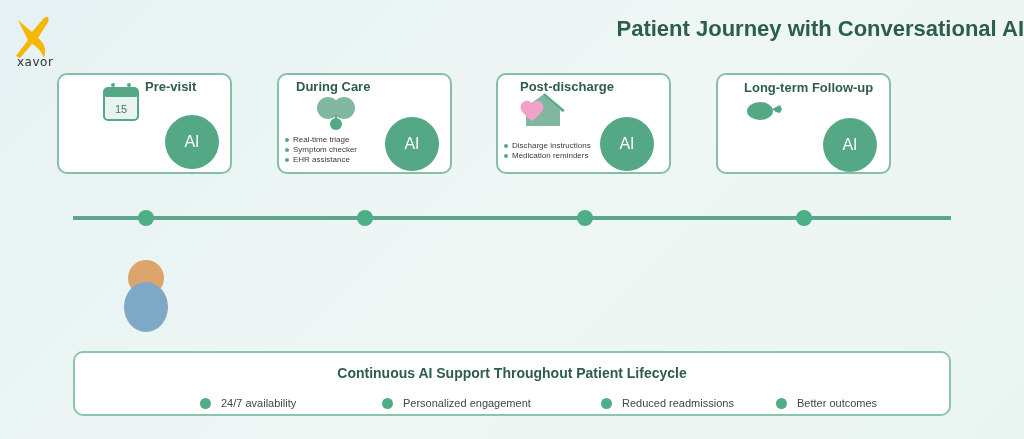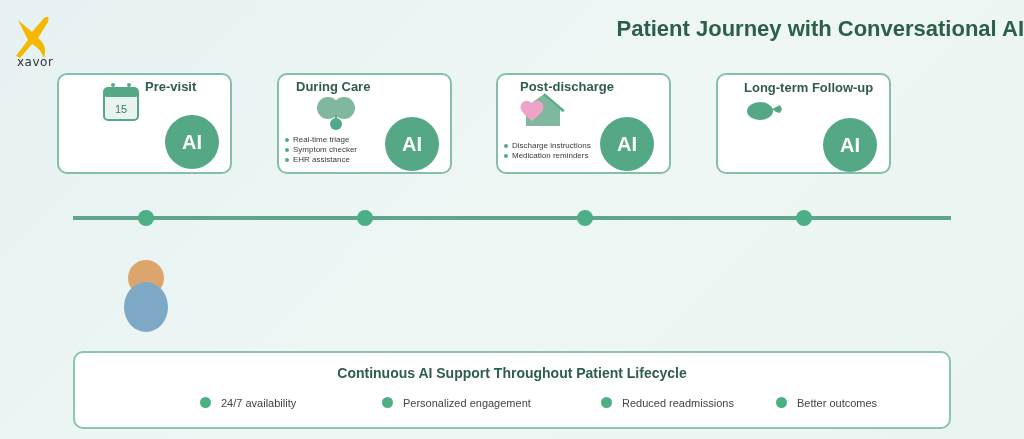--- a/index.html
+++ b/index.html
@@ -6,32 +6,32 @@
   body {
     width:1024px; height:439px; overflow:hidden; position:relative;
     background: linear-gradient(135deg, #e6f1f3 0%, #eef7f4 50%, #eaf4f1 100%);
     font-family: "Liberation Sans", sans-serif;
   }
   .logo { position:absolute; left:14px; top:14px; width:40px; height:50px; }
   .logo-text { position:absolute; left:17px; top:55px; font-size:12px; color:#333; letter-spacing:0.5px; font-family:"DejaVu Sans", sans-serif;text-align:center; }
   .title { position:absolute; left:0; width:1024px; top:16px; text-align:right; font-size:22px; font-weight:bold; color:#2d5e49; }
   .card { position:absolute; top:73px; width:175px; height:101px; background:#fff; border:2px solid #86bfa7; border-radius:10px; box-sizing:border-box; }
   .card-title { position:absolute; font-size:13px; font-weight:bold; color:#2f5d4b; white-space:nowrap; }
-  .ai { position:absolute; width:54px; height:54px; border-radius:50%; background:#55a886; color:#fff; font-weight:bold; font-size:20px; display:flex; align-items:center; justify-content:center; }
+  .ai { position:absolute; width:54px; height:54px; border-radius:50%; background:#55a886; color:#fff; font-weight:normal; font-size:16px; display:flex; align-items:center; justify-content:center; }
   .bullets { position:absolute; left:6px; margin:0; padding:0; list-style:none; font-size:8px; color:#3a3a3a; line-height:10px; }
   .bullets li { position:relative; padding-left:8px; white-space:nowrap; }
   .bullets li::before { content:""; position:absolute; left:0; top:3px; width:4px; height:4px; border-radius:50%; background:#55a886; }
   .icon { position:absolute; }
   .timeline { position:absolute; left:73px; top:216px; width:878px; height:4px; background:#5ea58a; }
   .node { position:absolute; top:210px; width:16px; height:16px; border-radius:50%; background:#4caf86; }
   .patient-head { position:absolute; left:128px; top:260px; width:36px; height:36px; border-radius:50%; background:#dca56e; }
   .patient-body { position:absolute; left:124px; top:282px; width:44px; height:50px; border-radius:50%; background:#7ea9c6; }
-  .bottom-box { position:absolute; left:73px; top:351px; width:878px; height:78px; background:#fff; border:2px solid #8cc4ae; border-radius:10px; box-sizing:border-box; }
+  .bottom-box { position:absolute; left:73px; top:351px; width:878px; height:65px; background:#fff; border:2px solid #8cc4ae; border-radius:10px; box-sizing:border-box; }
   .bottom-title { position:absolute; left:0; width:100%; top:12px; text-align:center; font-size:14px; font-weight:bold; color:#2f5d4b; }
-  .benefit { position:absolute; top:44px; display:flex; align-items:flex-start; font-size:11px; color:#444; white-space:nowrap; }
+  .benefit { position:absolute; top:44px; display:flex; align-items:flex-end; font-size:11px; color:#444; white-space:nowrap; }
   .benefit .dot { width:11px; height:11px; border-radius:50%; background:#4caf86; margin-right:10px; }
 </style>
 </head>
 <body>
 
 <svg class="logo" viewBox="0 0 40 50">
   <path d="M4 6 L18 18 L30 4 Q36 0 34 8 L24 24 Q34 32 30 44 Q26 34 18 30 L6 44 L2 42 L14 26 Z" fill="#f5b800"></path>
 </svg>
 <div class="logo-text">xavor</div>
 

